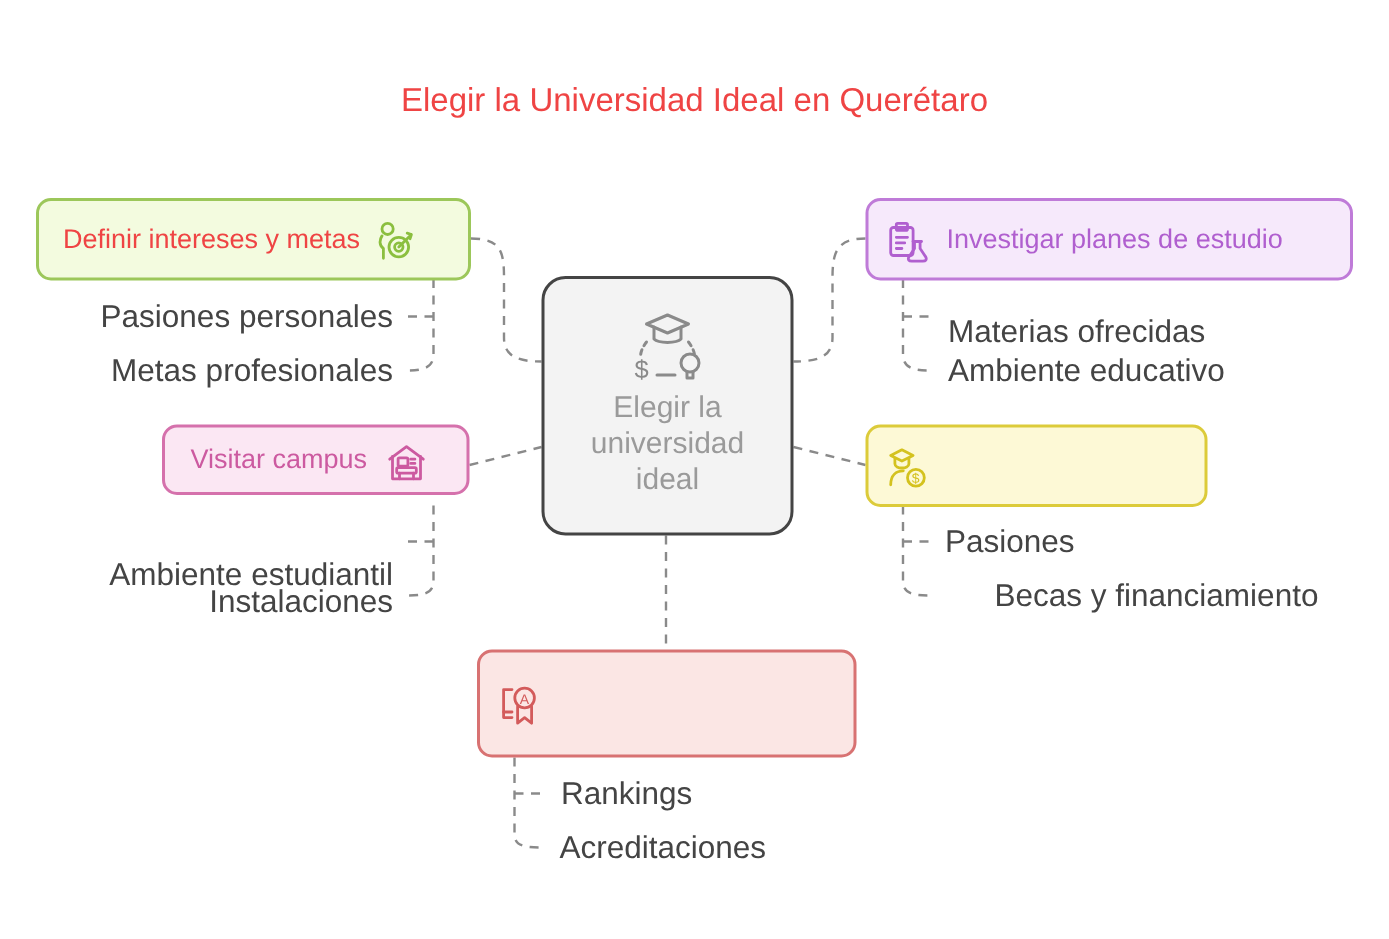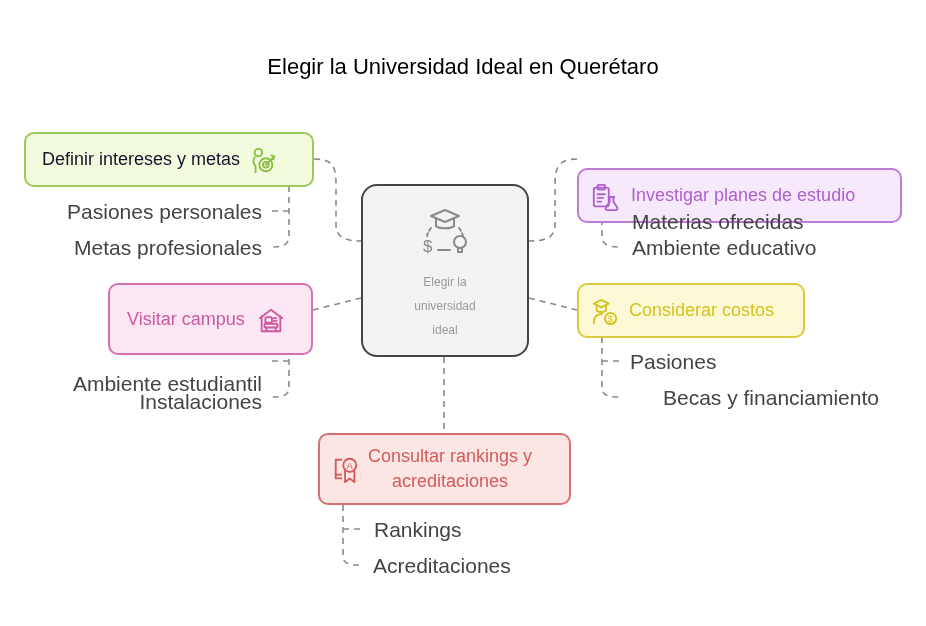--- a/index.html
+++ b/index.html
@@ -1,31 +1,31 @@
 <!DOCTYPE html>
 <html><head>
 <meta charset="utf-8">
 <style>
   html, body { margin:0; padding:0; background:#ffffff; }
   body { width:926px; height:626px; position:relative; overflow:hidden;
          font-family:"Liberation Sans", "DejaVu Sans", sans-serif; }
   .title { position:absolute; left:0; top:54px; width:926px; text-align:center;
-           font-size:22px; color:#000000; }
+           font-size:22px; color:#ef4444; }
   svg.lines { position:absolute; left:0; top:0; width:926px; height:626px; }
   .node { position:absolute; box-sizing:border-box; border-radius:10px;
           display:flex; align-items:center; font-size:18px; }
   .node .label { white-space:nowrap; }
   .node .ico { display:inline-flex; width:28px; height:28px; }
   .sub { position:absolute; font-size:21px; color:#444444; white-space:nowrap; }
   .center { position:absolute; left:361px; top:184px; width:168px; height:173px;
             box-sizing:border-box; border:2px solid #444; border-radius:16px;
             background:#f3f3f3; display:flex; flex-direction:column;
             align-items:center; justify-content:flex-start; }
-  .center .clabel { color:#9a9a9a; font-size:12px; text-align:center; line-height:24px;
-                    margin-top:14px; }
+  .center .clabel { color:#9a9a9a; font-size:20px; text-align:center; line-height:24px;
+                    margin-top:4px; }
   .r { text-align:right; }
 </style>
 </head>
 <body>
 
 <div class="title">Elegir la Universidad Ideal en Querétaro</div>
 
 <svg class="lines" viewBox="0 0 926 626">
   <g fill="none" stroke="#8a8a8a" stroke-width="1.6" stroke-dasharray="6 5">
 
@@ -69,51 +69,51 @@
       <path d="M39 42 L39 46 L43 46 L43 42"></path>
     </svg>
   </span>
   <div class="clabel">
     <div>Elegir la</div>
     <div>universidad</div>
     <div>ideal</div>
   </div>
 </div>
 
-<div class="node" style="left:24px; top:132px; width:290px; height:55px; background:#f3fbdf; border:2px solid #9cc75a; color:#0f172a; padding-left:16px;">
+<div class="node" style="left:24px; top:132px; width:290px; height:55px; background:#f3fbdf; border:2px solid #9cc75a; color:#ef4444; padding-left:16px;">
   <span class="label">Definir intereses y metas</span>
   <span class="ico" style="margin-left:10px;">
     <svg width="30" height="30" viewBox="0 0 30 30" fill="none" stroke="#8bbf3f" stroke-width="2" stroke-linecap="round" stroke-linejoin="round">
       <circle cx="9" cy="6" r="4"></circle>
       <path d="M5 11 C3 14 3 18 6 20 L6 27"></path>
       <circle cx="17" cy="19" r="7"></circle>
       <circle cx="17" cy="19" r="3"></circle>
       <path d="M17 19 L26 10 M23 9 L26 10 L25 13"></path>
     </svg>
   </span>
 </div>
 <div class="sub r" style="left:60px; width:202px; top:200px;">Pasiones personales</div>
 <div class="sub r" style="left:40px; width:222px; top:236px;">Metas profesionales</div>
 
-<div class="node" style="left:577px; top:132px; width:325px; height:55px; background:#f6e9fb; border:2px solid #bf7bd8; color:#b05fcf; padding-left:12px;margin-top:36px;">
+<div class="node" style="left:577px; top:132px; width:325px; height:55px; background:#f6e9fb; border:2px solid #bf7bd8; color:#b05fcf; padding-left:12px;">
   <span class="ico" style="margin-right:12px;">
     <svg width="30" height="30" viewBox="0 0 30 30" fill="none" stroke="#b05fcf" stroke-width="2" stroke-linecap="round" stroke-linejoin="round">
       <rect x="3" y="5" width="16" height="20" rx="2"></rect>
       <rect x="7" y="2" width="8" height="5" rx="1"></rect>
       <path d="M7 12 L15 12 M7 16 L13 16 M7 20 L11 20"></path>
       <path d="M20 15 L20 20 L16 26 C15 28 16 29 18 29 L26 29 C28 29 29 28 28 26 L24 20 L24 15"></path>
       <path d="M19 15 L25 15"></path>
     </svg>
   </span>
   <span class="label">Investigar planes de estudio</span>
 </div>
 <div class="sub" style="left:632px; top:210px;">Materias ofrecidas</div>
 <div class="sub" style="left:632px; top:236px;">Ambiente educativo</div>
 
-<div class="node" style="left:108px; top:283px; width:205px; height:72px; background:#fbe7f3; border:2px solid #d571ac; color:#cc5aa0; padding-left:17px;">
+<div class="node" style="left:108px; top:283px; width:205px; height:47px; background:#fbe7f3; border:2px solid #d571ac; color:#cc5aa0; padding-left:17px;">
   <span class="label">Visitar campus</span>
   <span class="ico" style="margin-left:12px;">
     <svg width="30" height="30" viewBox="0 0 30 30" fill="none" stroke="#cc5aa0" stroke-width="2" stroke-linecap="round" stroke-linejoin="round">
       <path d="M3 13 L15 4 L27 13"></path>
       <path d="M5 11 L5 27 L25 27 L25 11"></path>
       <rect x="9" y="12" width="7" height="6" rx="1"></rect>
       <path d="M18 13 L21 13 M18 16 L21 16"></path>
       <rect x="8" y="19" width="14" height="4" rx="1"></rect>
       <path d="M10 23 L10 27 M20 23 L20 27"></path>
     </svg>
@@ -125,34 +125,29 @@
 <div class="node" style="left:577px; top:283px; width:228px; height:55px; background:#fdf9d6; border:2px solid #dccb3a; color:#d4c21f; padding-left:12px;">
   <span class="ico" style="margin-right:10px;">
     <svg width="30" height="30" viewBox="0 0 30 30" fill="none" stroke="#d4c21f" stroke-width="2" stroke-linecap="round" stroke-linejoin="round">
       <path d="M11 2 L19 6 L11 10 L3 6 Z"></path>
       <path d="M6 8 L6 12 C6 16 16 16 16 12 L16 8"></path>
       <path d="M3 27 C3 20 7 17 12 17"></path>
       <circle cx="21" cy="22" r="6"></circle>
       <text x="18" y="26" font-size="10" fill="#d4c21f" stroke="none" font-family="Liberation Sans, sans-serif">$</text>
     </svg>
   </span>
-  <span class="label">Considerar costos</span>
 </div>
 <div class="sub" style="left:630px; top:350px;">Pasiones</div>
 <div class="sub" style="left:630px; top:386px;margin-left:33px;">Becas y financiamiento</div>
 
 <div class="node" style="left:318px; top:433px; width:253px; height:72px; background:#fbe6e4; border:2px solid #d87272; color:#d35b5b; padding-left:12px;">
   <span class="ico" style="margin-right:8px;">
     <svg width="30" height="30" viewBox="0 0 30 30" fill="none" stroke="#d35b5b" stroke-width="2" stroke-linecap="round" stroke-linejoin="round">
       <path d="M10 4 L4 4 L4 24 L10 24"></path>
       <path d="M4 20 L10 20"></path>
       <circle cx="19" cy="10" r="7"></circle>
       <text x="15.5" y="14" font-size="10" fill="#d35b5b" stroke="none" font-family="Liberation Sans, sans-serif">A</text>
       <path d="M14 16 L14 28 L19 24 L24 28 L24 16"></path>
     </svg>
   </span>
-  <span style="text-align:center; line-height:25px;">
-    <div>Consultar rankings y</div>
-    <div>acreditaciones</div>
-  </span>
 </div>
 <div class="sub" style="left:374px; top:518px;">Rankings</div>
 <div class="sub" style="left:373px; top:554px;">Acreditaciones</div>
 
 </body></html>

